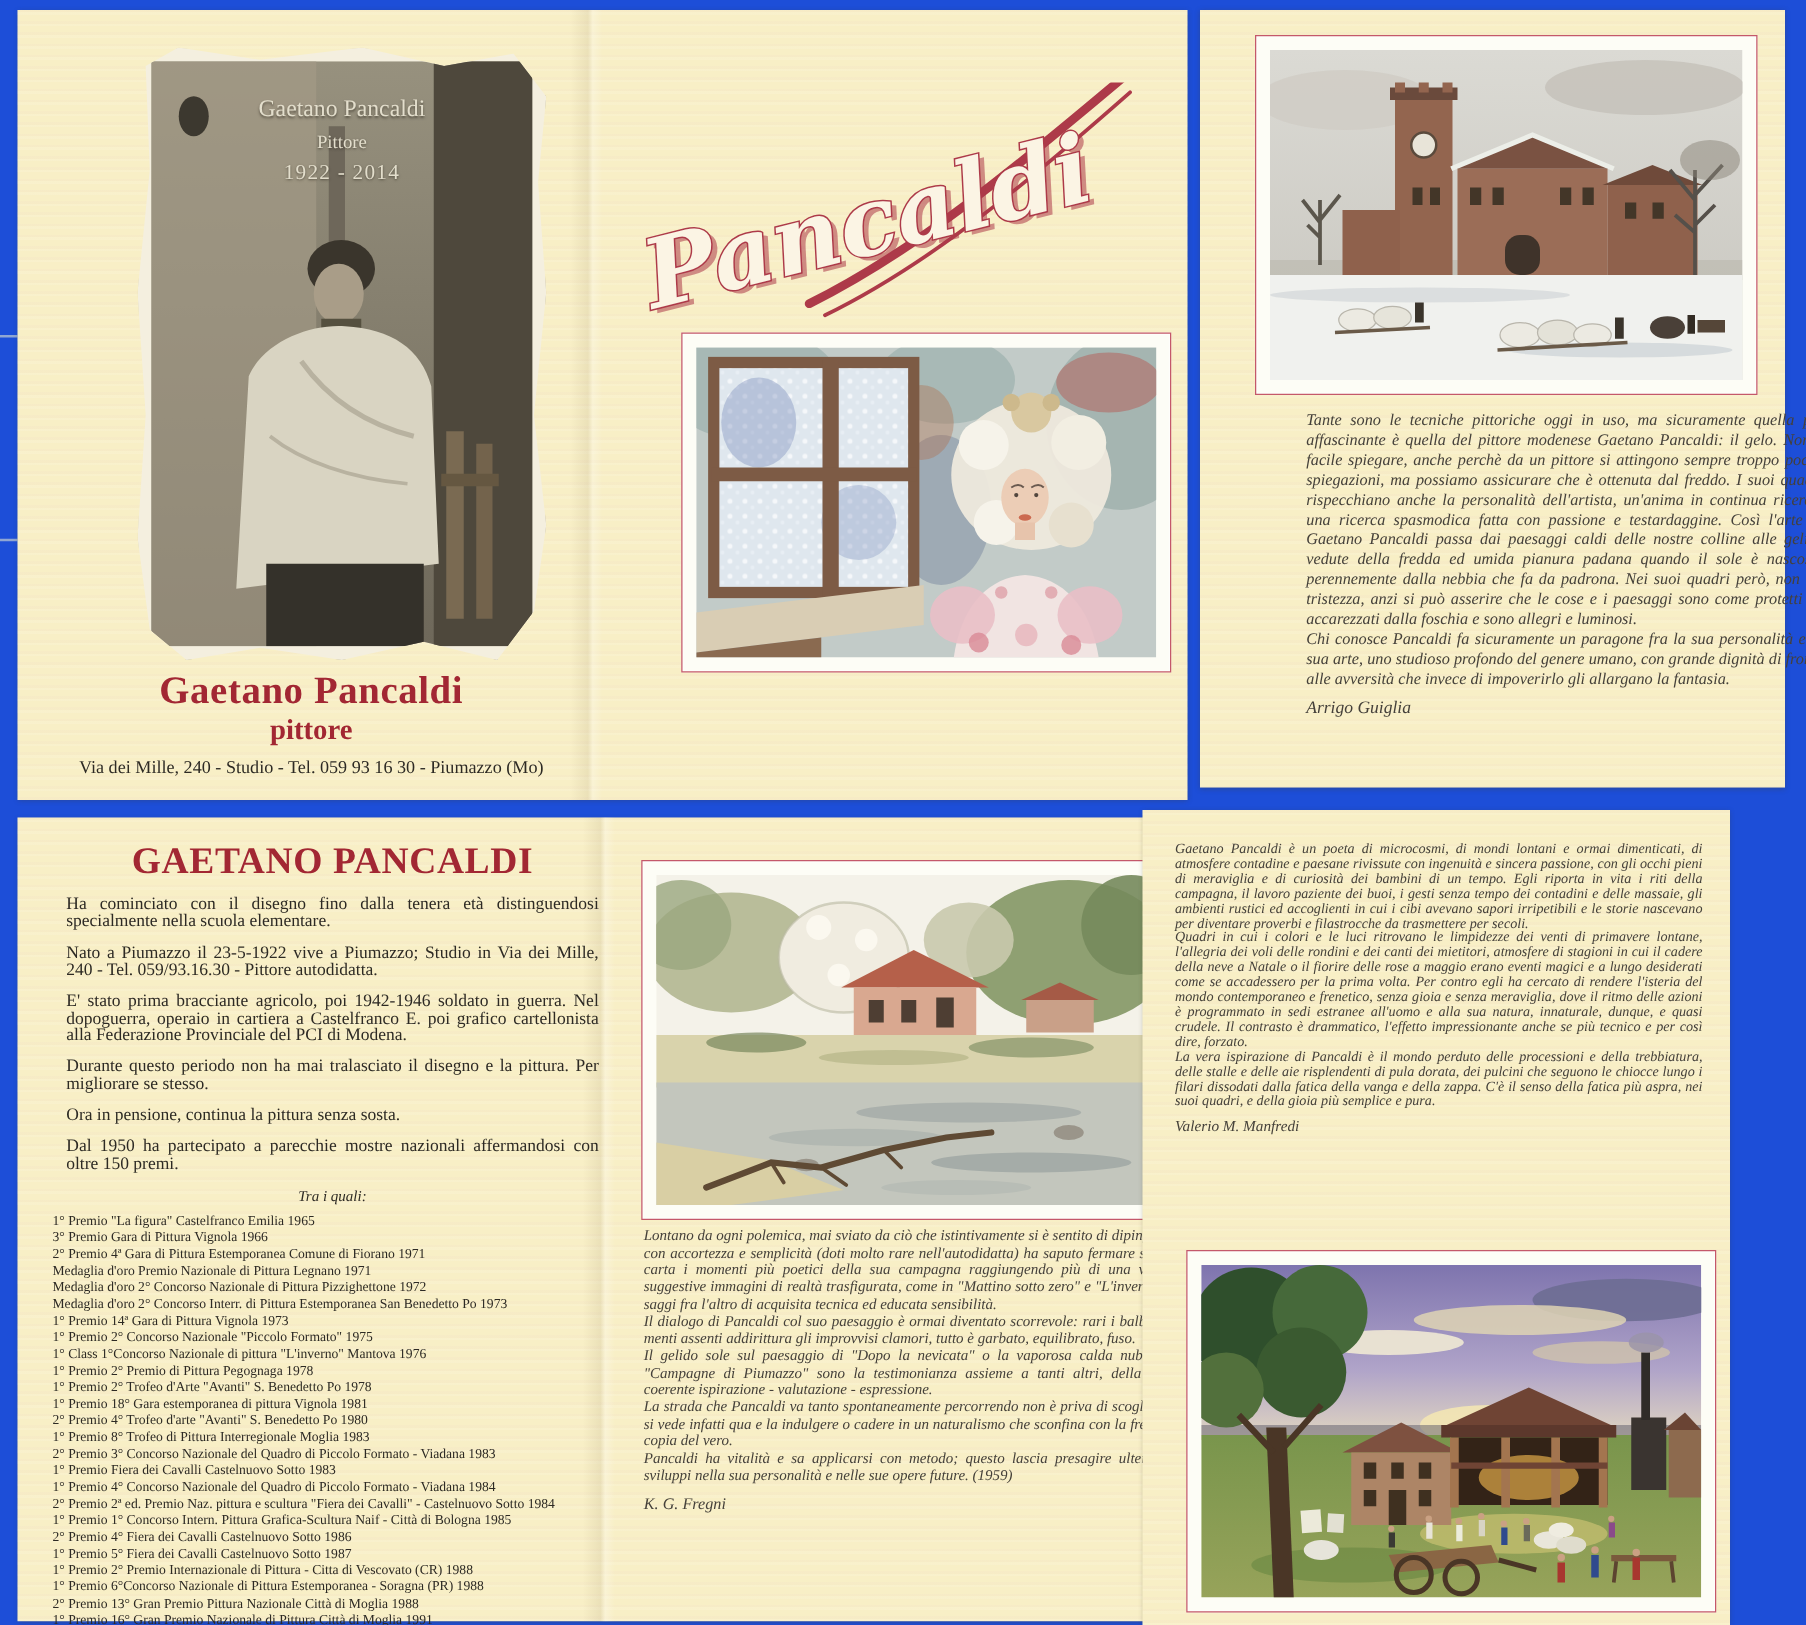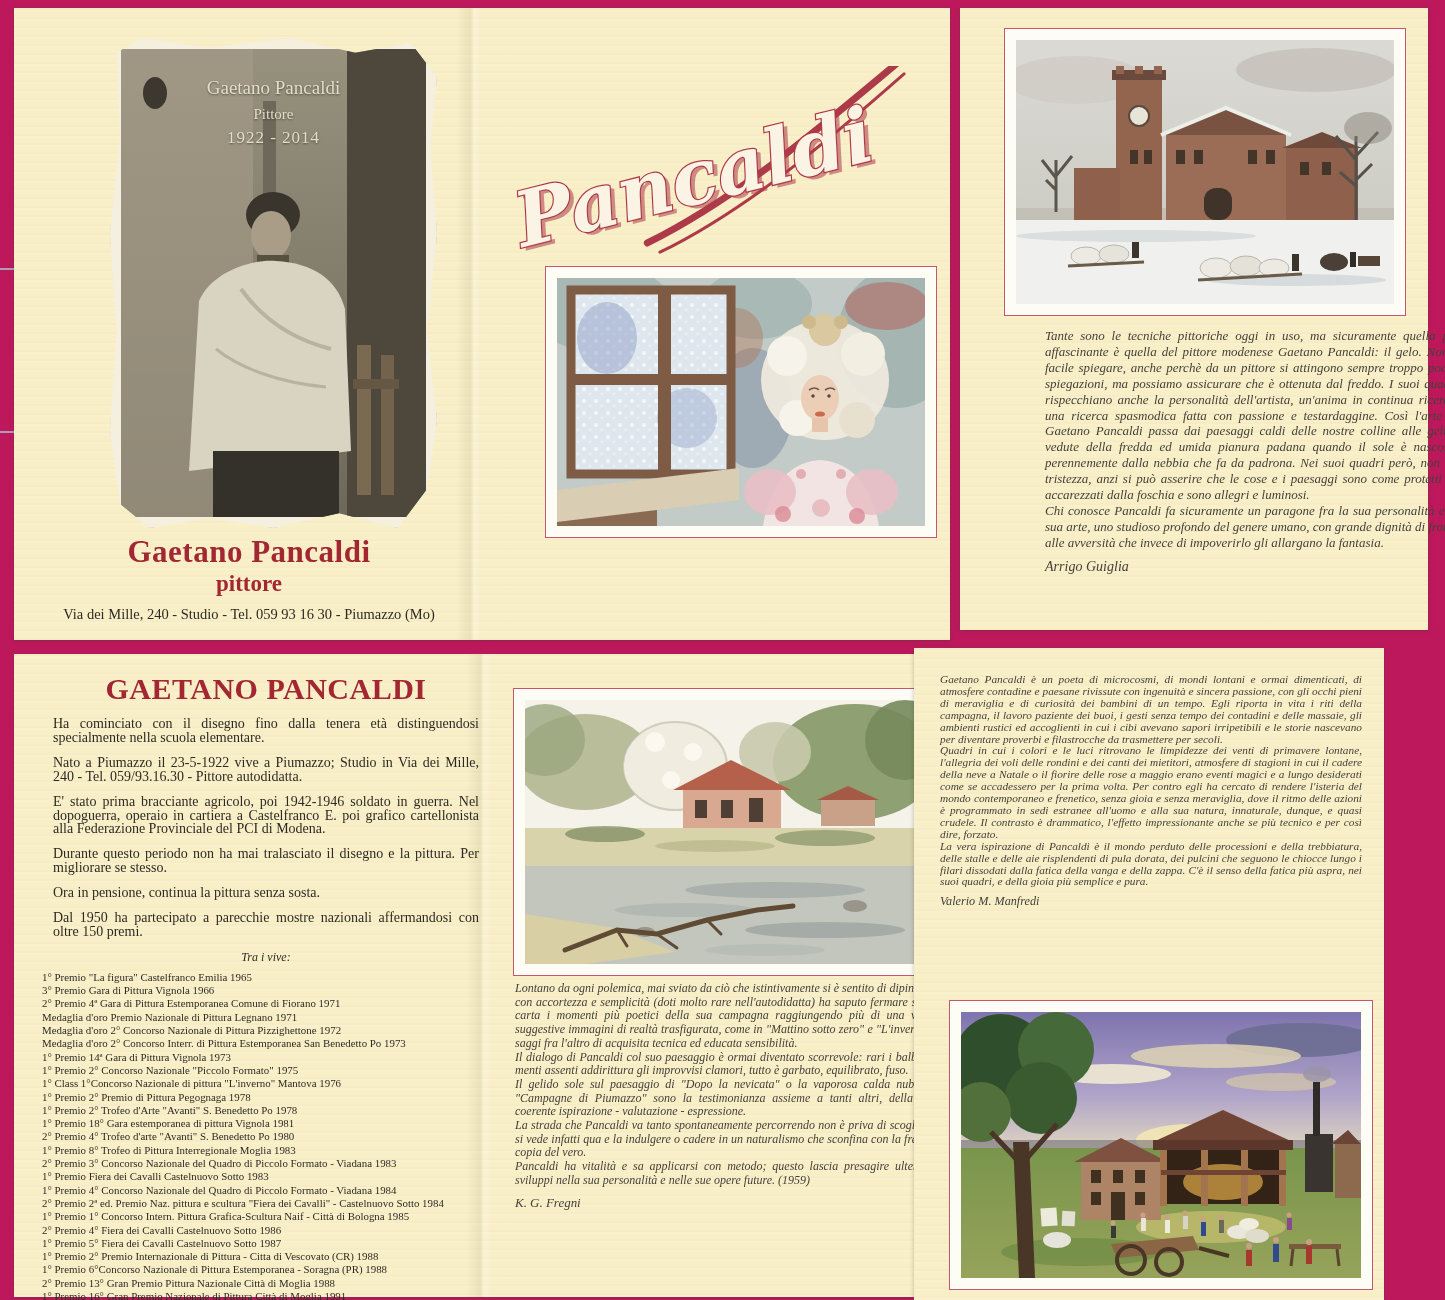--- a/index.html
+++ b/index.html
@@ -1,16 +1,16 @@
 <!DOCTYPE html>
 <html style="--sheet: #f8efc6; --accent: #a22733; --frameline: #c4586a; --ink: #2d2a24; --essayink: #45413a;"><head>
 <meta charset="utf-8">
 <style>
   html,body{margin:0;padding:0;background:#ffffff;}
-  .page{position:relative;width:1445px;height:1300px;background:#be185d;overflow:hidden;
+  .page{position:relative;width:1445px;height:1300px;background:#1d4ed8;overflow:hidden;
         font-family:"Liberation Serif",serif;}
   .sheet{position:absolute;background:
       repeating-linear-gradient(180deg, rgba(235,205,200,0.10) 0 2px, rgba(255,255,255,0.10) 2px 4px, rgba(0,0,0,0) 4px 9px),
       var(--sheet);
       box-shadow:0 1px 4px rgba(60,60,50,.35);}
   .sheet-tl{left:14px;top:8px;width:936px;height:632px;}
   .sheet-tr{left:960px;top:8px;width:468px;height:622px;}
   .sheet-bl{left:14px;top:654px;width:936px;height:643px;}
   .sheet-br{left:914px;top:648px;width:470px;height:652px;}
   .fold{position:absolute;top:0;bottom:0;width:26px;
@@ -239,21 +239,21 @@
     <div class="bio-col">
       <div class="bio-heading">GAETANO PANCALDI</div>
       <div>
           <div class="bio-par">Ha cominciato con il disegno fino dalla tenera età distinguendosi specialmente nella scuola elementare.</div>
           <div class="bio-par">Nato a Piumazzo il 23-5-1922 vive a Piumazzo; Studio in Via dei Mille, 240 - Tel. 059/93.16.30 - Pittore autodidatta.</div>
           <div class="bio-par">E' stato prima bracciante agricolo, poi 1942-1946 soldato in guerra. Nel dopoguerra, operaio in cartiera a Castelfranco E. poi grafico cartellonista alla Federazione Provinciale del PCI di Modena.</div>
           <div class="bio-par">Durante questo periodo non ha mai tralasciato il disegno e la pittura. Per migliorare se stesso.</div>
           <div class="bio-par">Ora in pensione, continua la pittura senza sosta.</div>
           <div class="bio-par">Dal 1950 ha partecipato a parecchie mostre nazionali affermandosi con oltre 150 premi.</div>
         </div>
-      <div class="list-intro">Tra i vive:</div>
+      <div class="list-intro">Tra i quali:</div>
       <div>
           <div class="award-line">1° Premio "La figura" Castelfranco Emilia 1965</div>
           <div class="award-line">3° Premio Gara di Pittura Vignola 1966</div>
           <div class="award-line">2° Premio 4ª Gara di Pittura Estemporanea Comune di Fiorano 1971</div>
           <div class="award-line">Medaglia d'oro Premio Nazionale di Pittura Legnano 1971</div>
           <div class="award-line">Medaglia d'oro 2° Concorso Nazionale di Pittura Pizzighettone 1972</div>
           <div class="award-line">Medaglia d'oro 2° Concorso Interr. di Pittura Estemporanea San Benedetto Po 1973</div>
           <div class="award-line">1° Premio 14ª Gara di Pittura Vignola 1973</div>
           <div class="award-line">1° Premio 2° Concorso Nazionale "Piccolo Formato" 1975</div>
           <div class="award-line">1° Class 1°Concorso Nazionale di pittura "L'inverno" Mantova 1976</div>

